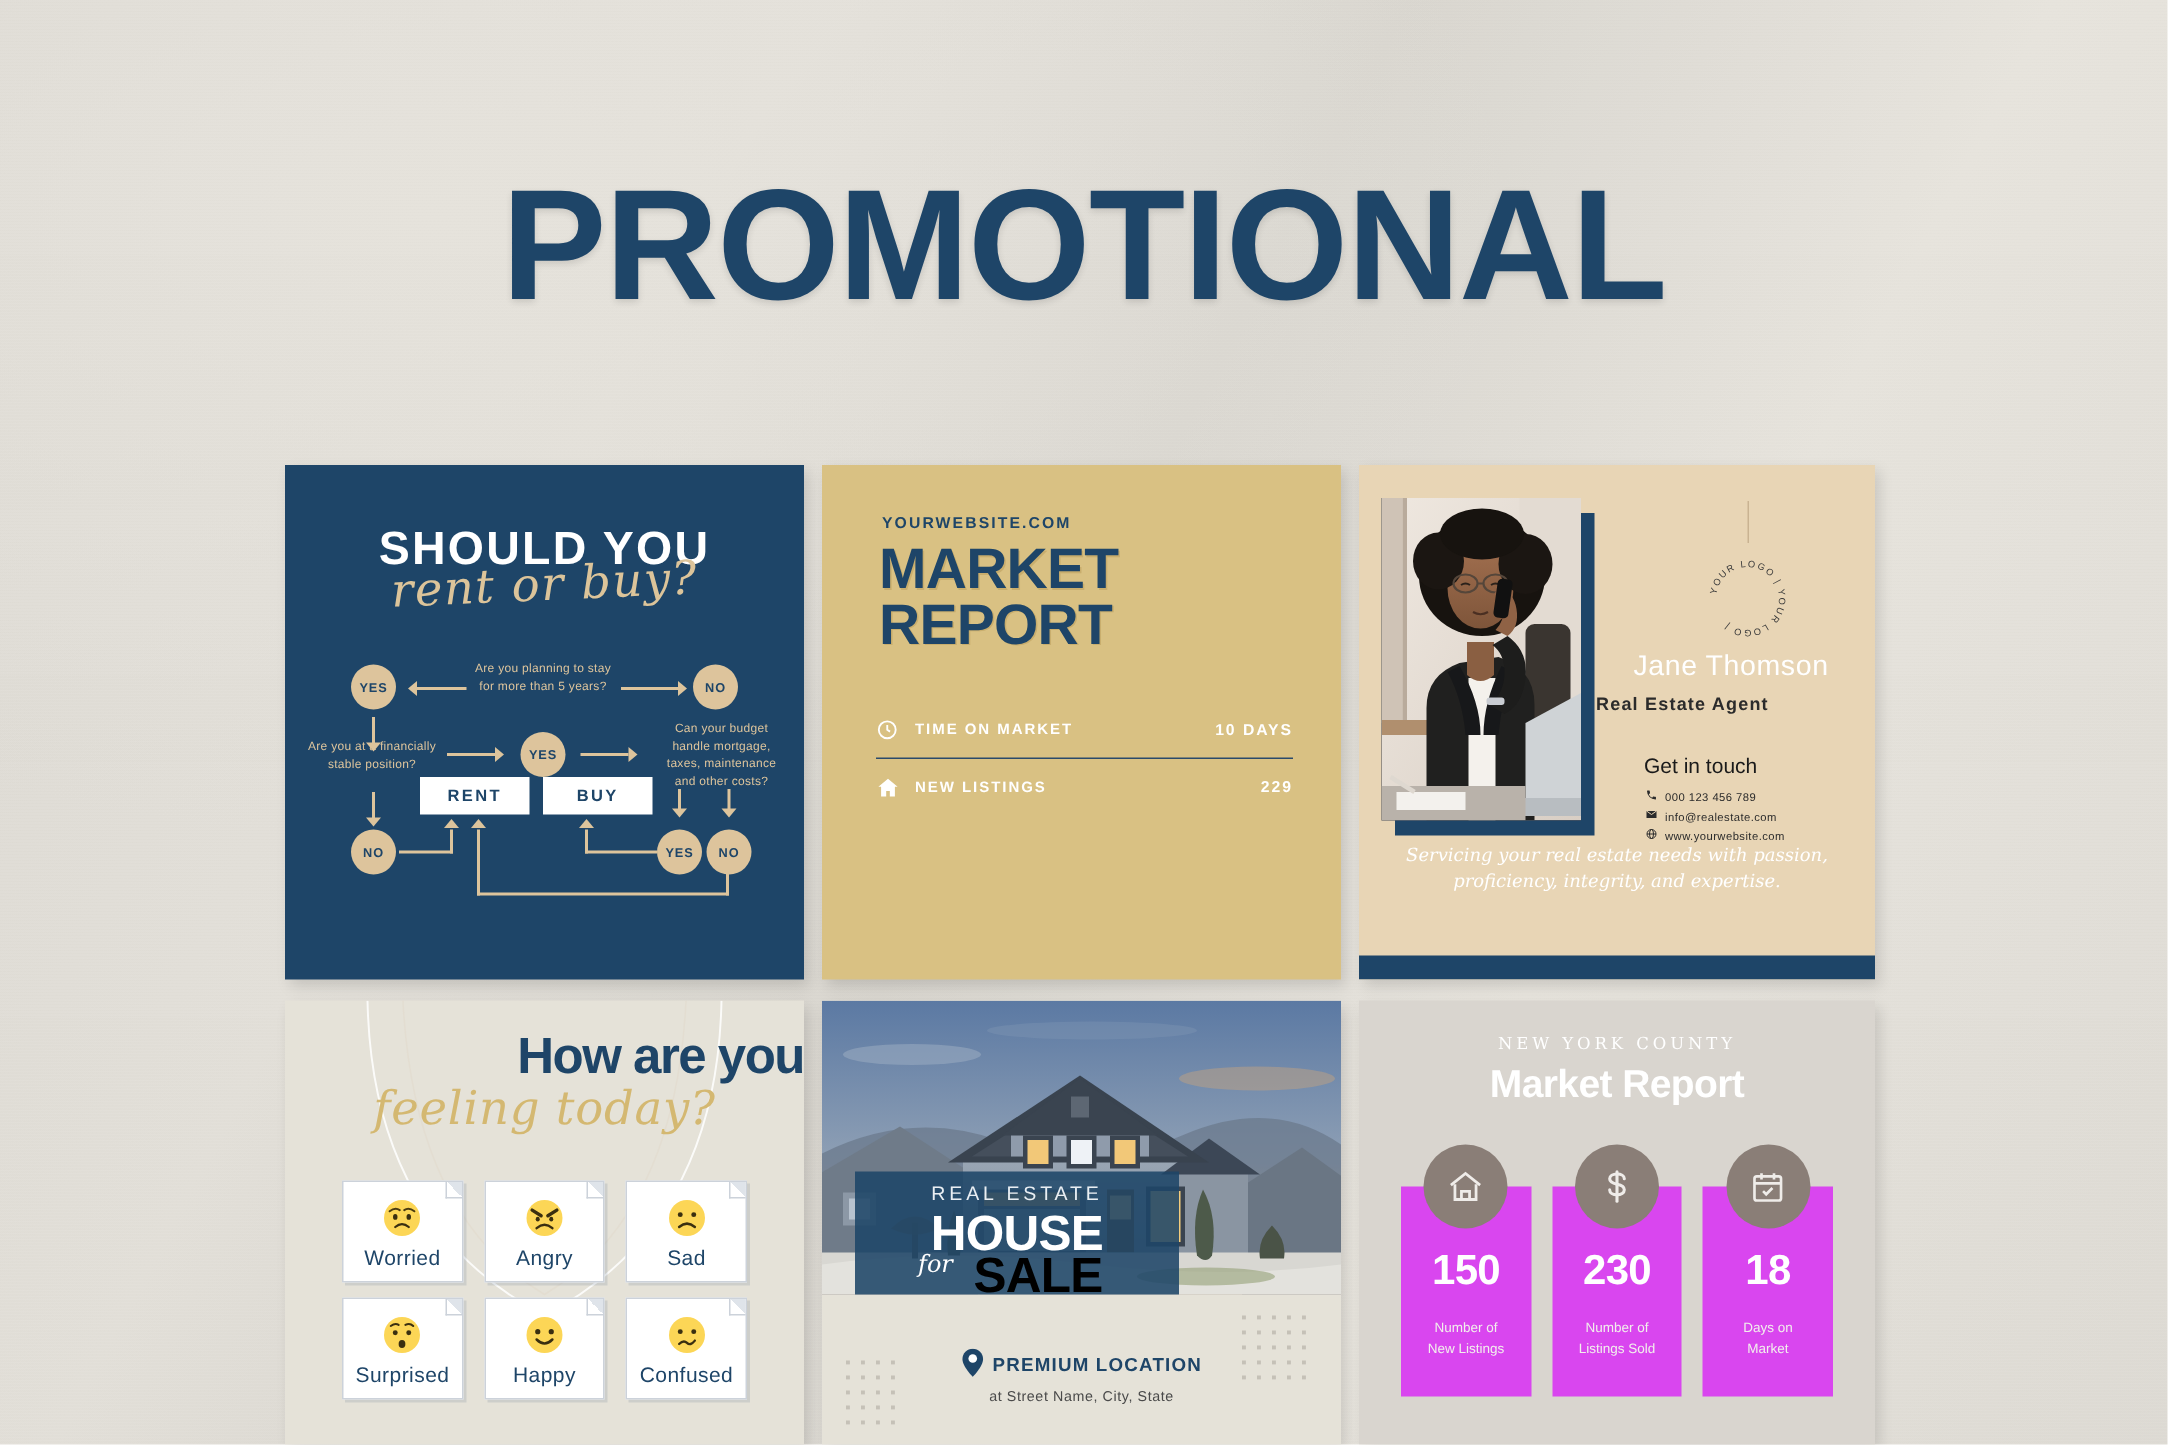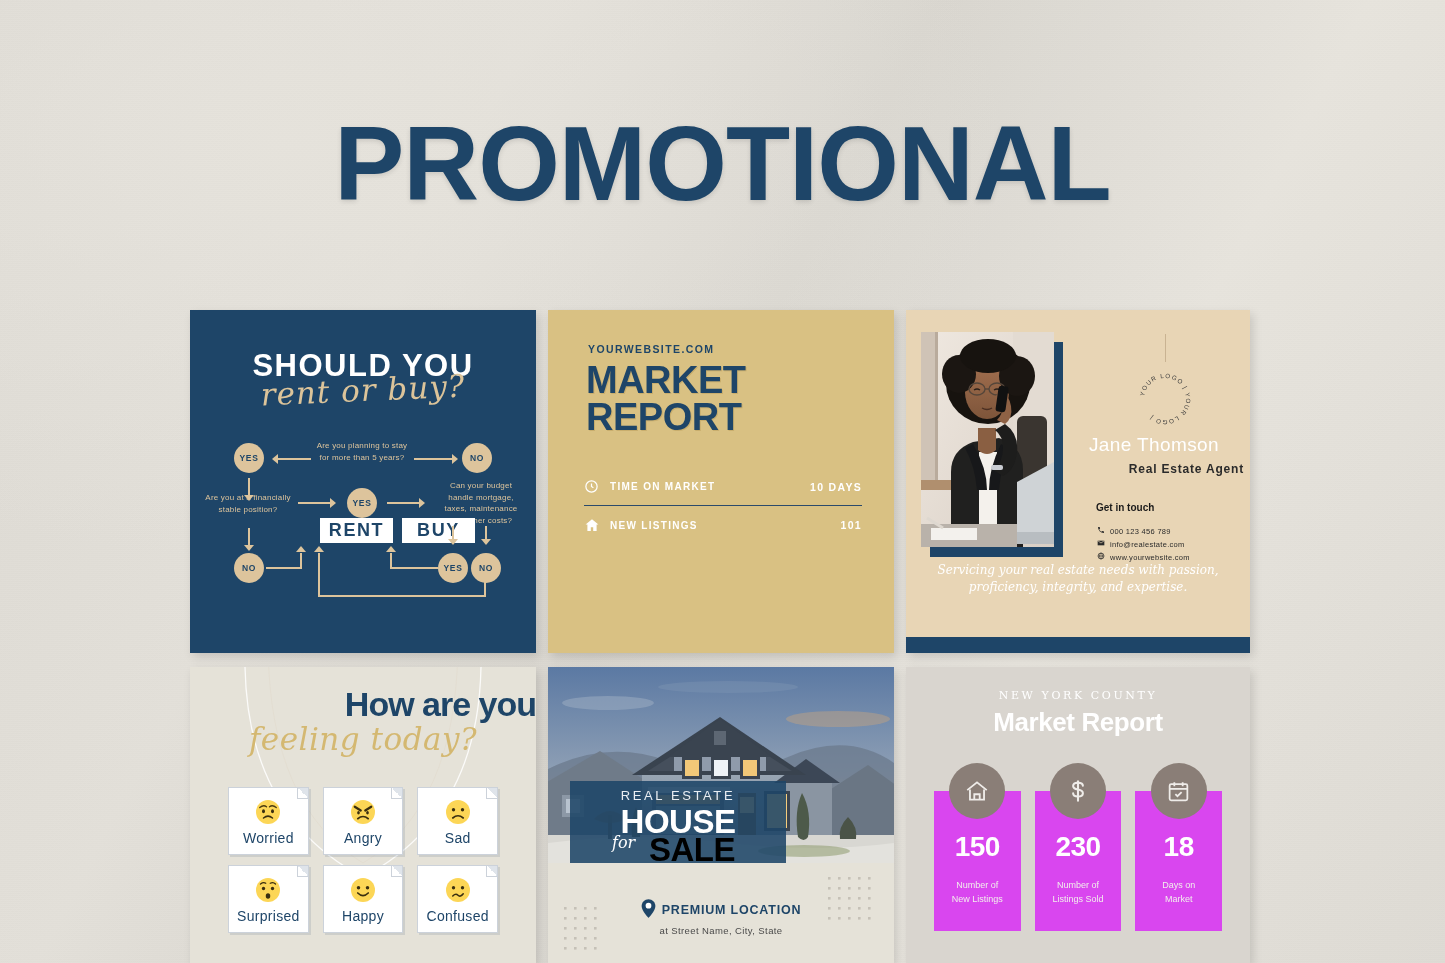--- a/index.html
+++ b/index.html
@@ -41,22 +41,22 @@
       font-size:31px; color:#dcc49a; font-family:"DejaVu Serif", serif;
       font-style:italic; transform:rotate(-2.5deg); letter-spacing:1px; }
   .fc { position:absolute; inset:0; }
   .node { position:absolute; border-radius:50%; background:#ddc49c; color:#1e4568;
       font-size:8.5px; font-weight:700; display:flex; align-items:center; justify-content:center;
       letter-spacing:.6px; }
   .qtext { position:absolute; color:#ddc49c; font-size:8px; line-height:1.45;
       text-align:center; letter-spacing:.2px; }
   .arrow { position:absolute; background:#ddc49c; }
   .ah { position:absolute; width:0; height:0; }
-  .box { position:absolute; background:#fff; color:#1e4568; font-size:18px; font-weight:700;
-      letter-spacing:1.6px; display:flex; align-items:center; justify-content:center;margin-left:40px; }
+  .box { position:absolute; background:#fff; color:#1e4568; font-size:11px; font-weight:700;
+      letter-spacing:1.6px; display:flex; align-items:center; justify-content:center; }
 
   
   .c2 { background:#d9c183; }
   .c2 .site { position:absolute; top:33px; left:40px; font-size:10.5px; font-weight:700;
       color:#1e4568; letter-spacing:1.4px; }
   .c2 .big { position:absolute; top:52px; left:38px; font-size:38px; font-weight:700;
       color:#1e4568; line-height:.98; letter-spacing:-.5px; text-shadow:1px 1px 0 #c9ae6d; }
   .stats { position:absolute; top:158px; left:36px; right:32px; }
   .srow { display:flex; align-items:center; height:38px; color:#fff;
       border-bottom:1.5px solid #2b4a6b; }
@@ -65,23 +65,23 @@
   .srow .lbl { flex:1; font-size:10px; font-weight:700; letter-spacing:1.3px; }
   .srow .val { font-size:10.5px; font-weight:700; letter-spacing:1.3px; }
 
   
   .c3 { background:#e8d5b5; }
   .photo-wrap { position:absolute; left:15px; top:22px; width:135px; height:218px; }
   .photo-frame { position:absolute; left:9px; top:10px; width:133px; height:215px; background:#1e4568; }
   .photo { position:absolute; left:0; top:0; width:133px; height:215px; overflow:hidden; background:#2b3340; }
   .c3 .name { position:absolute; left:158px; top:124px; width:180px; text-align:center;
       font-size:19px; color:#fff; font-weight:400; letter-spacing:.4px; }
-  .c3 .role { position:absolute; left:158px; top:152px; width:180px; text-align:right;
+  .c3 .role { position:absolute; left:158px; top:152px; width:180px; text-align:left;
       font-size:12px; color:#2b2b2b; font-weight:700; letter-spacing:.8px; }
-  .c3 .git { position:absolute; left:190px; top:192px; font-size:10px; font-weight:700; color:#1a1a1a; }
+  .c3 .git { position:absolute; left:190px; top:192px; font-size:14px; font-weight:400; color:#1a1a1a; }
   .c3 .cline { position:absolute; left:191px; font-size:7.5px; color:#2b2b2b; display:flex;
       align-items:center; gap:5px; letter-spacing:.3px; }
   .logo-circ { position:absolute; left:228px; top:58px; width:62px; height:62px; }
   .c3 .tagline { position:absolute; left:20px; right:20px; top:252px; text-align:center;
       font-family:"DejaVu Serif", serif; font-style:italic; font-size:12px; color:#fff;
       line-height:1.45; }
   .c3 .footbar { position:absolute; left:0; bottom:0; width:100%; height:16px; background:#1e4568; }
 
   
   .c4 { background:#e5e2d8; }
@@ -222,21 +222,21 @@
       </div>
 
 
       <div class="srow">
         <span class="ic">
           <svg width="16" height="16" viewBox="0 0 24 24" fill="#fff">
             <path d="M12 3.2 2.4 11.2h2.7V21h5.1v-5.6h3.6V21h5.1v-9.8h2.7z"></path>
             </svg>
         </span>
         <span class="lbl">NEW LISTINGS</span>
-        <span class="val">101</span>
+        <span class="val">229</span>
       </div>
 
     </div>
   </div>
 
   <div class="card c3">
     <div class="photo-wrap">
       <div class="photo-frame"></div>
       <div class="photo">
         <svg width="133" height="215" viewBox="0 0 133 215">

